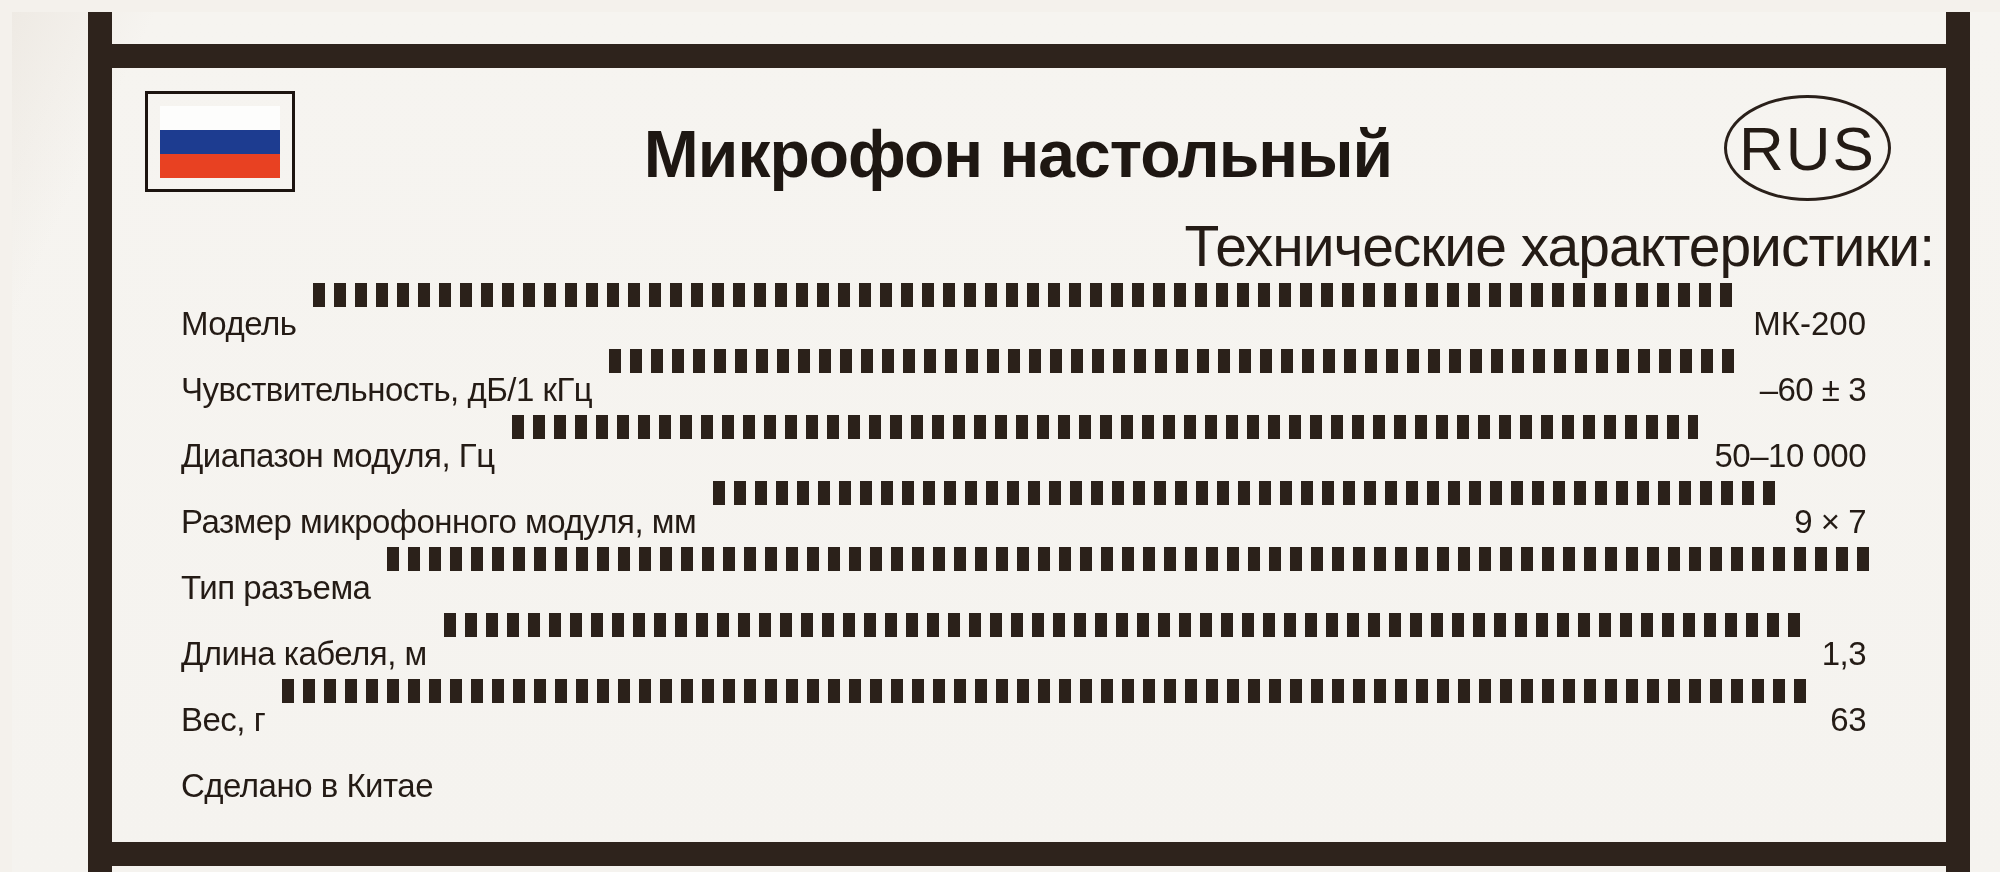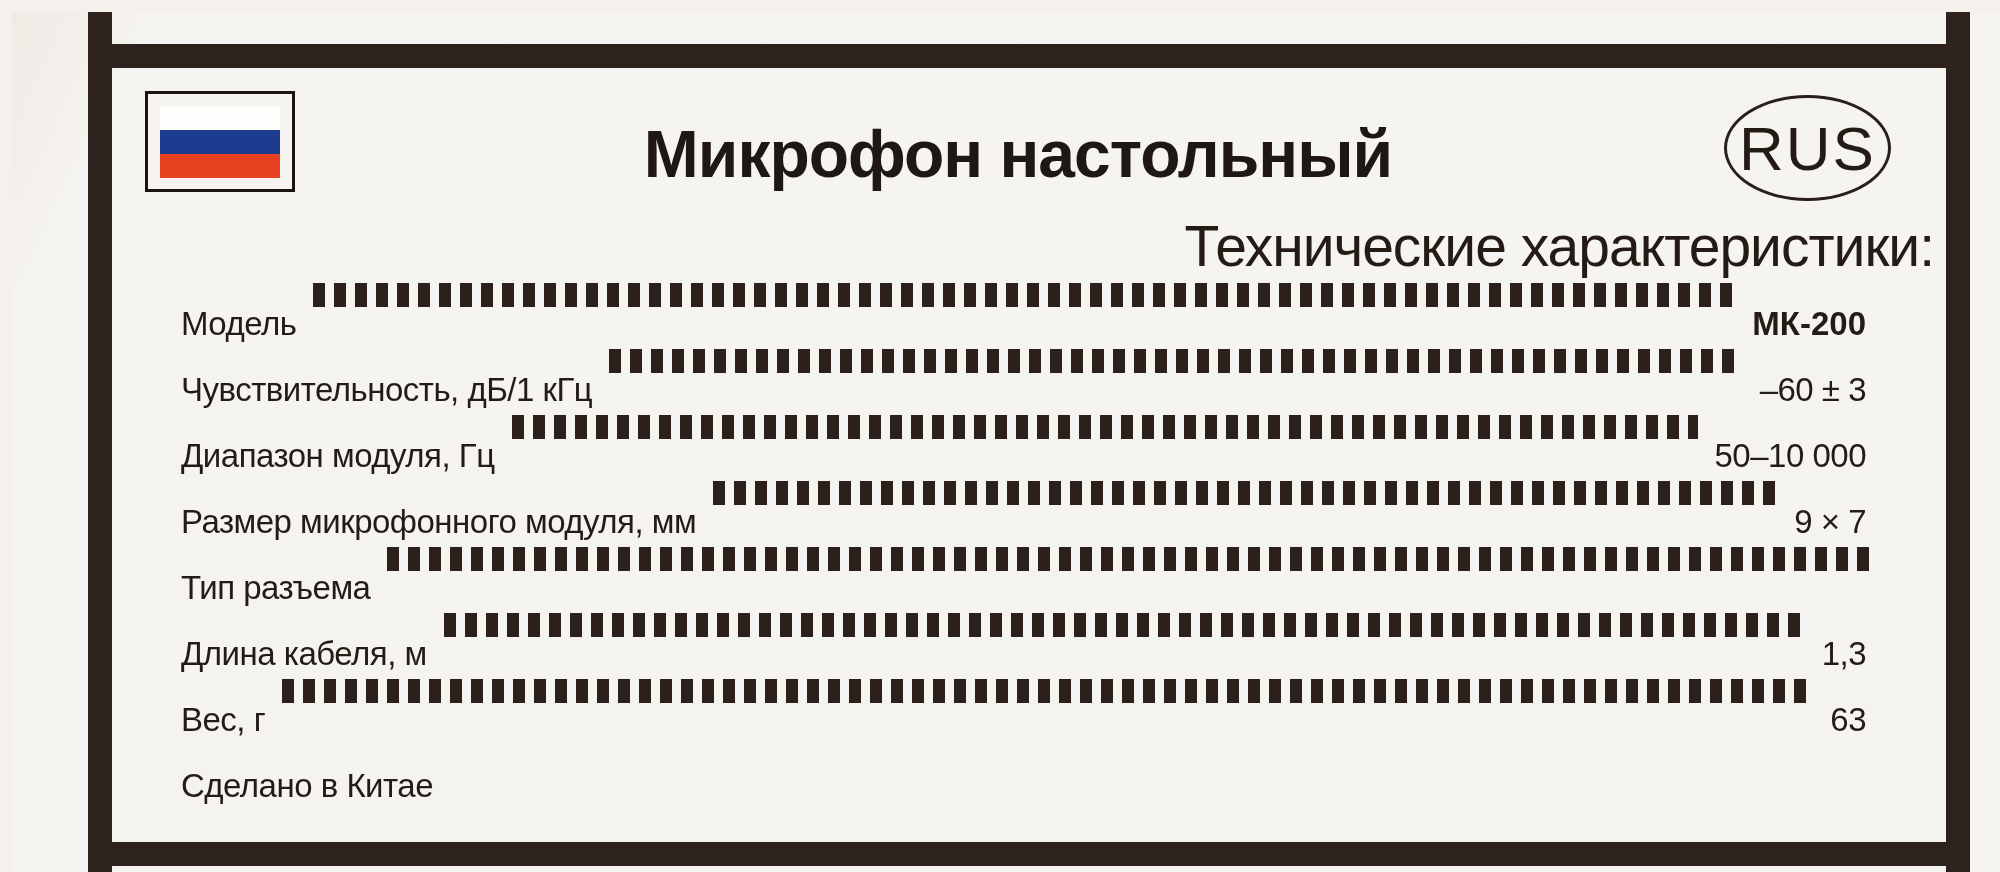--- a/index.html
+++ b/index.html
@@ -78,21 +78,21 @@
   }
   .spec-row .leader {
     flex: 1 1 auto;
     height: 4px;
     align-self: flex-end;
     margin: 0 5px 14px 5px;
     background: repeating-linear-gradient(90deg,
       #2b211a 0px, #2b211a 12px, transparent 12px, transparent 21px);
     min-width: 0;
   }
-  .spec-row .value.bold { font-weight: bold; letter-spacing: 0; }
+  .spec-row .value.bold { font-weight: normal; letter-spacing: 0; }
 </style>
 </head>
 <body>
 
 <div class="page">
 
   <div class="vline left"></div>
   <div class="vline right"></div>
   <div class="hline top"></div>
   <div class="hline bottom"></div>

